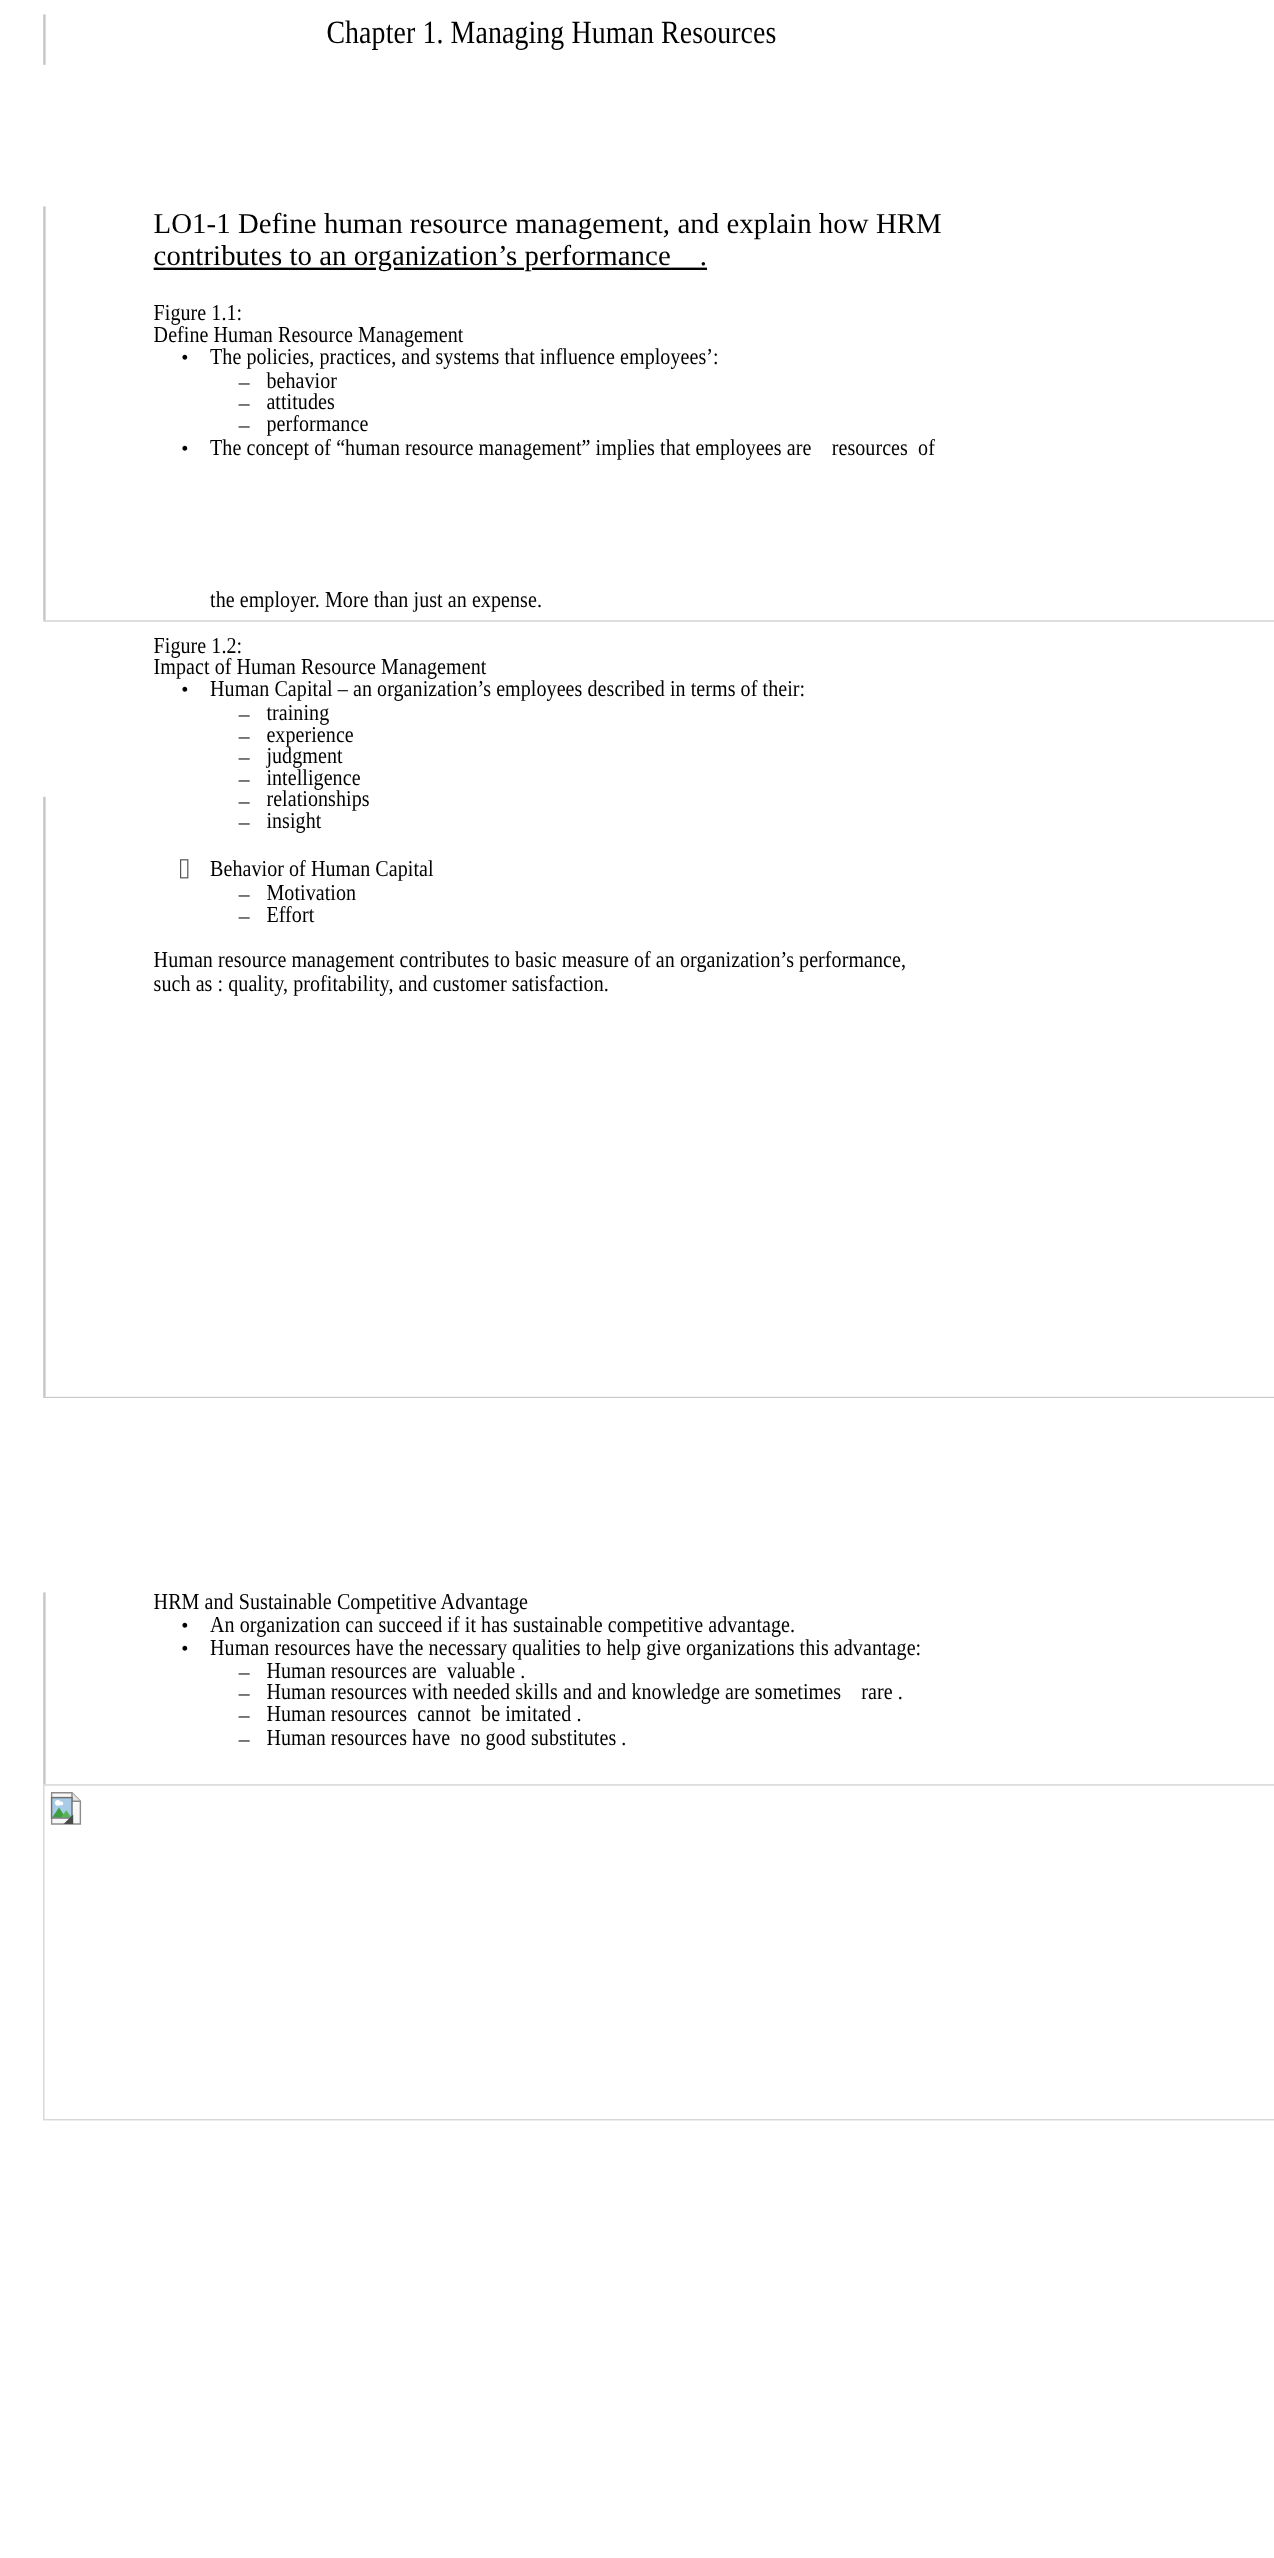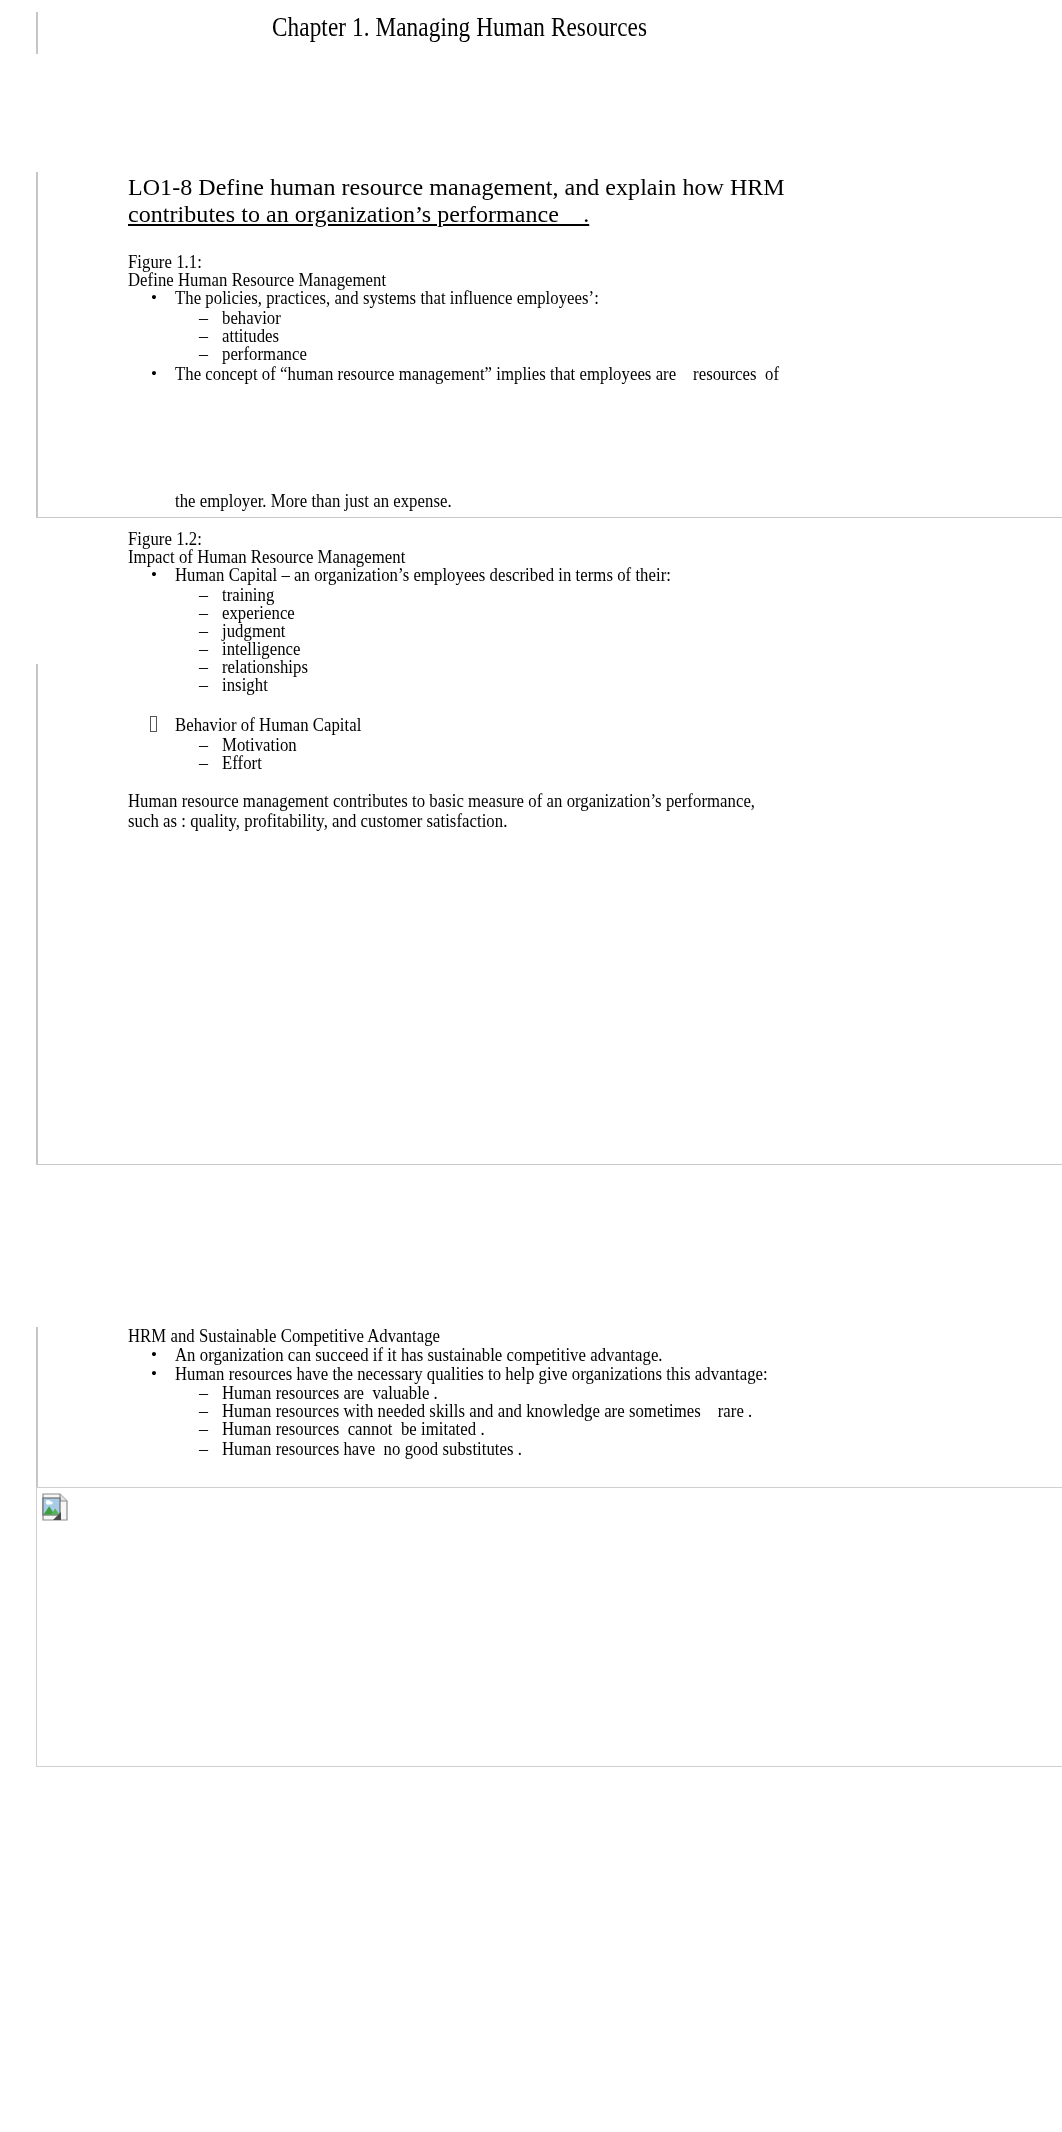--- a/index.html
+++ b/index.html
@@ -124,21 +124,21 @@
   <div class="side-rule right" style="top:160px; height:345px;"></div>
 
   <div class="side-rule left" style="top:652px; height:500px;"></div>
   <div class="side-rule right" style="top:652px; height:500px;"></div>
 
   <div class="side-rule left" style="top:1315px; height:160px;"></div>
   <div class="side-rule right" style="top:1315px; height:160px;"></div>
 
   <div class="ln doc-title" style="left:236px; top:1px;">Chapter 1. Managing Human Resources</div>
 
-  <div class="ln lo-head" style="left:92px; top:163px;">LO1-8 Define human resource management, and explain how HRM</div>
+  <div class="ln lo-head" style="left:92px; top:163px;">LO1-1 Define human resource management, and explain how HRM</div>
   <div class="ln lo-head" style="left:92px; top:190px;text-decoration:underline;">contributes to an organization’s performance    .</div>
 
   <div class="ln body-txt" style="left:92px; top:240px;">Figure 1.1:</div>
   <div class="ln body-txt" style="left:92px; top:258px;">Define Human Resource Management</div>
 
   <div class="bul" style="left:115px; top:277px;">•</div>
   <div class="ln body-txt" style="left:139px; top:276px;">The policies, practices, and systems that influence employees’:</div>
 
   <div class="bul dash" style="left:163px; top:297px;">–</div>
   <div class="ln body-txt" style="left:186px; top:296px;">behavior</div>

